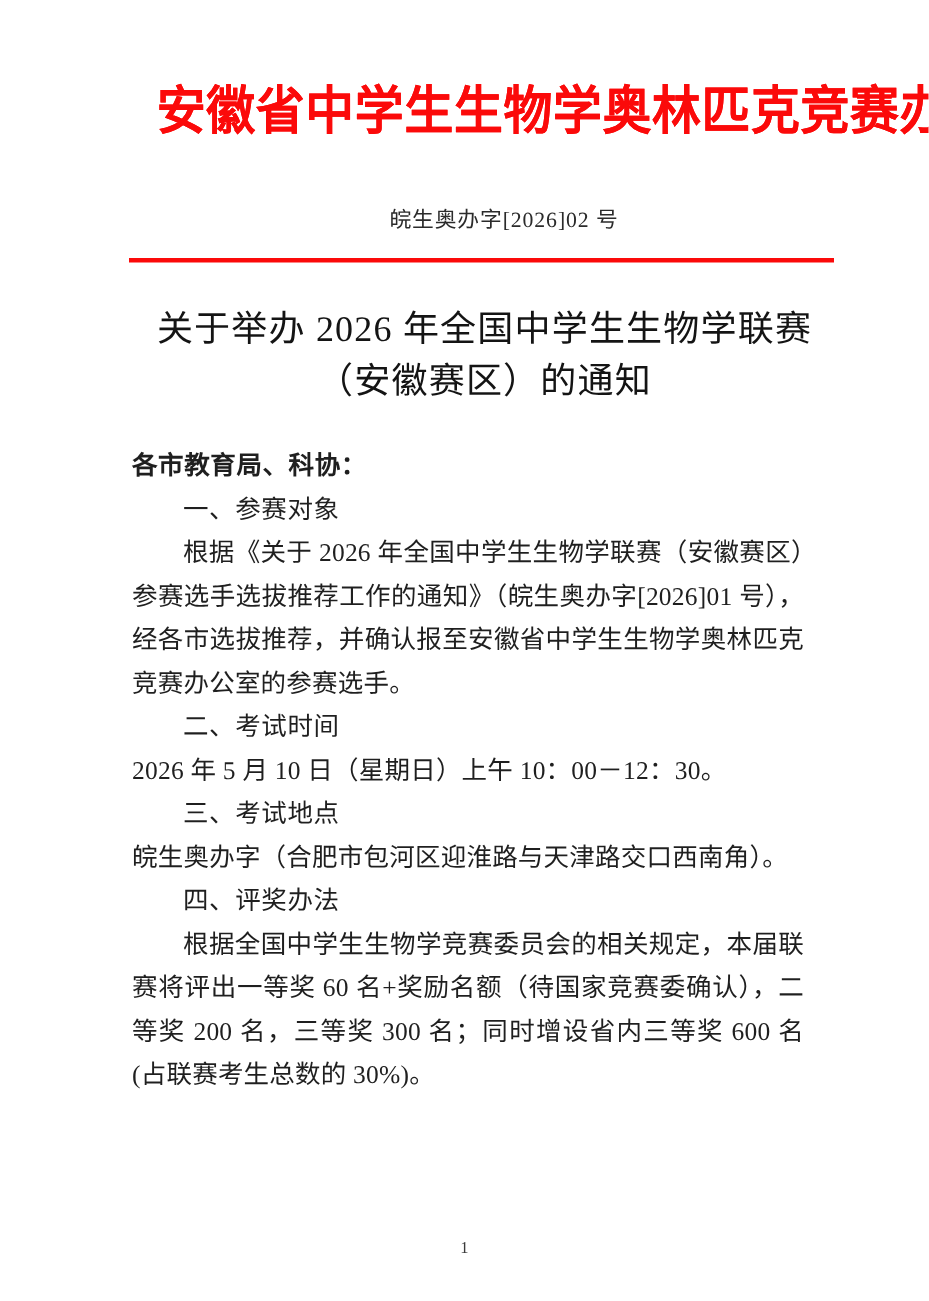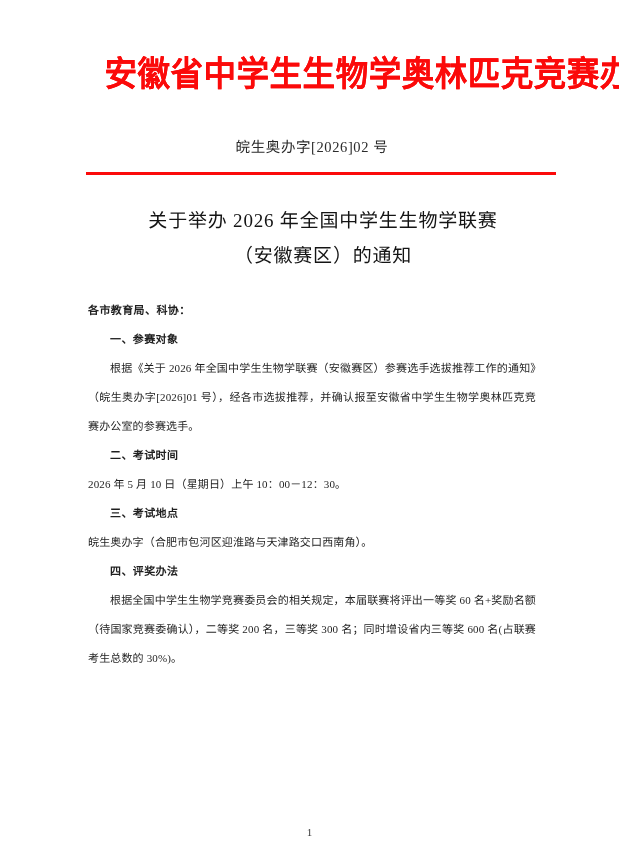--- a/index.html
+++ b/index.html
@@ -42,21 +42,21 @@
     line-height: 46px;
     letter-spacing: 0.5px;
     transform: scaleX(0.93);
     transform-origin: center center;
     text-shadow: 0 0 0.4px #fb0a0a;
   }
 
   
   .doc-number {
     position: absolute;
-    left: 76px;
+    left: 100px;
     top: 136px;
     width: 472px;
     text-align: center;
     font-size: 14.5px;
     line-height: 22px;
     letter-spacing: 0.6px;
     color: #2b2b2b;
   }
 
   
@@ -69,58 +69,58 @@
     background: #fb0a0a;
   }
 
   
   .main-title {
     position: absolute;
     left: 88px;
     top: 203px;
     width: 470px;
     text-align: center;
-    font-size: 19px;
+    font-size: 24px;
     line-height: 35px;
     letter-spacing: 0.8px;
     color: #141414;
   }
   .main-title .line {
     display: block;
     white-space: nowrap;
   }
 
   
   .body-block {
     position: absolute;
     left: 88px;
     top: 296px;
     width: 448px;
-    font-size: 11px;
+    font-size: 17px;
     line-height: 29px;
     color: #1f1f1f;
     text-align: justify;
     text-justify: inter-ideograph;
   }
 
   .salutation {
     font-weight: bold;
     letter-spacing: 0.4px;
     margin: 0 0 0 0;
   }
 
   .para {
     margin: 0;
     text-indent: 2em;
     letter-spacing: 0.15px;
   }
 
   .section-heading {
     margin: 0;
-    font-weight: bold;
+    font-weight: normal;
     text-indent: 2em;
     letter-spacing: 0.4px;
   }
 
   .plain-line {
     margin: 0;
     letter-spacing: 0.15px;
   }
 
   

